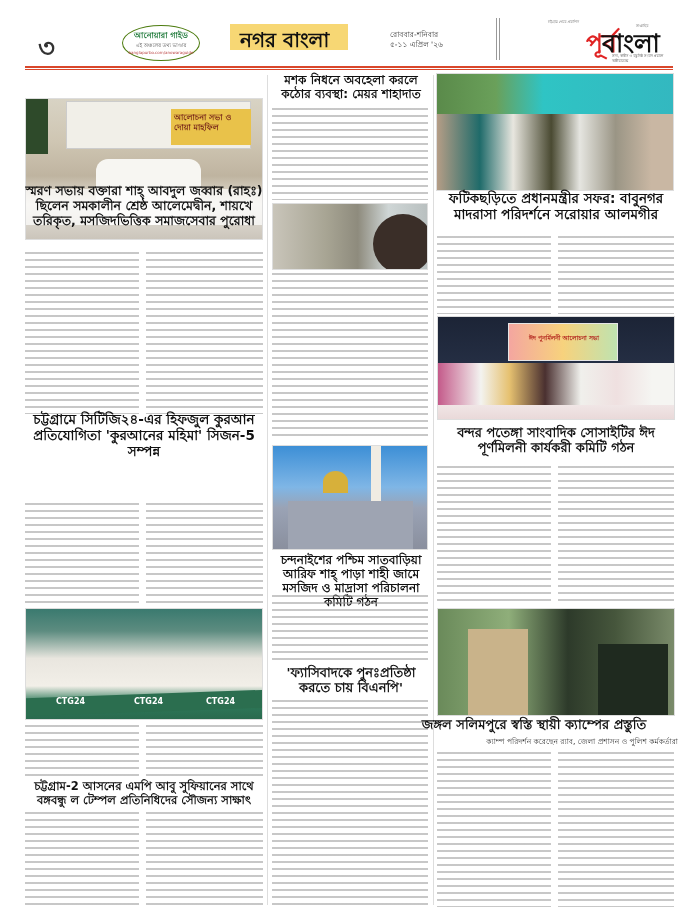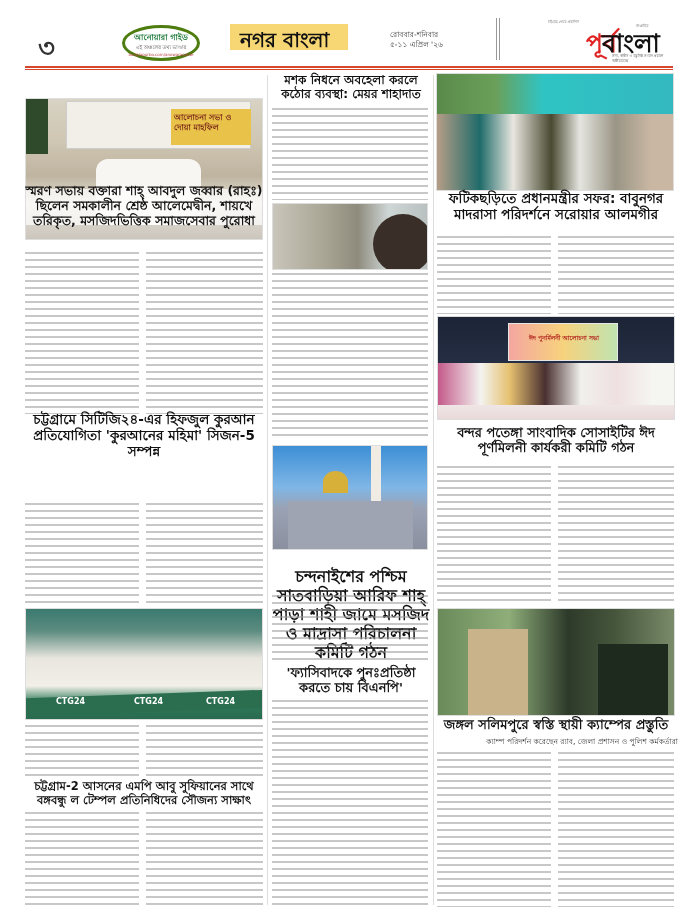--- a/index.html
+++ b/index.html
@@ -1,21 +1,21 @@
 <!DOCTYPE html>
 <html><head>
 <meta charset="utf-8">
 <style>
   * { box-sizing: border-box; margin: 0; padding: 0; }
   html, body { width: 700px; height: 910px; background: #fff; overflow: hidden; }
   body { font-family: "DejaVu Sans", sans-serif; color: #222; position: relative; }
 
   .masthead { position: absolute; left: 0; top: 0; width: 700px; height: 72px; }
   .page-no { position: absolute; left: 38px; top: 28px; font-size: 26px; font-weight: bold; color: #333; font-family: "DejaVu Serif", serif; }
-  .guide-logo { position: absolute; left: 122px; top: 25px; width: 78px; height: 36px; border: 3px solid #4d7c0f; border-radius: 50%; text-align: center; padding-top: 3px; }
+  .guide-logo { position: absolute; left: 122px; top: 25px; width: 78px; height: 36px; border: 1px solid #4d7c0f; border-radius: 50%; text-align: center; padding-top: 3px; }
   .guide-logo .g1 { font-size: 8px; color: #1f7a3a; font-weight: bold; }
   .guide-logo .g2 { font-size: 5px; color: #555; }
   .guide-logo .g3 { font-size: 4px; color: #b44; }
   .section-band { position: absolute; left: 230px; top: 24px; width: 118px; height: 26px; background: #f7d774; }
   .section-title { position: absolute; left: 240px; top: 25px; font-size: 20px; font-weight: bold; color: #111; font-family: "DejaVu Serif", serif; }
   .issue-date { position: absolute; left: 390px; top: 30px; font-size: 7.5px; color: #333; line-height: 10px; }
   .vsep { position: absolute; left: 496px; top: 18px; width: 4px; height: 42px; border-left: 1px solid #999; border-right: 1px solid #999; }
   .brand { position: absolute; left: 540px; top: 20px; width: 140px; height: 42px; }
   .brand .tag { position: absolute; left: 8px; top: 0; font-size: 3.5px; color: #555; }
   .brand .tag2 { position: absolute; left: 96px; top: 4px; font-size: 3.5px; color: #555; }
@@ -96,21 +96,21 @@
 <div class="photo" style="left:272px;top:203px;width:156px;height:67px;background:linear-gradient(90deg,#c9c5ba 0%,#a7a493 35%,#8e8b7d 55%,#cfd6d6 75%,#b9c0c0 100%);">
   <div style="position:absolute;left:100px;top:10px;width:60px;height:60px;border-radius:50%;background:#3a2e28;"></div>
 </div>
 <div class="text-block lines" style="left:272px;top:273px;width:156px;height:165px;"></div>
 
 <div class="photo" style="left:272px;top:445px;width:156px;height:105px;background:linear-gradient(180deg,#3d8fd6 0%,#7fb6e6 40%,#9aa3b5 60%,#8a8f9e 100%);">
   <div style="position:absolute;left:50px;top:25px;width:25px;height:22px;border-radius:50% 50% 0 0;background:#d7b03a;"></div>
   <div style="position:absolute;left:98px;top:0;width:10px;height:70px;background:#f0ece3;"></div>
   <div style="position:absolute;left:15px;top:55px;width:125px;height:50px;background:#9ea4b2;"></div>
 </div>
-<div class="headline" style="left:270px;top:553px;width:162px;font-size:16px;margin-top:15px;">চন্দনাইশের পশ্চিম সাতবাড়িয়া আরিফ শাহ্ পাড়া শাহী জামে মসজিদ ও মাদ্রাসা পরিচালনা কমিটি গঠন</div>
+<div class="headline" style="left:270px;top:553px;width:162px;font-size:12px;">চন্দনাইশের পশ্চিম সাতবাড়িয়া আরিফ শাহ্ পাড়া শাহী জামে মসজিদ ও মাদ্রাসা পরিচালনা কমিটি গঠন</div>
 <div class="text-block lines" style="left:272px;top:595px;width:156px;height:68px;"></div>
 
 <div class="headline" style="left:270px;top:665px;width:162px;font-size:13px;">'ফ্যাসিবাদকে পুনঃপ্রতিষ্ঠা করতে চায় বিএনপি'</div>
 <div class="text-block lines" style="left:272px;top:700px;width:156px;height:205px;"></div>
 
 <div class="photo" style="left:436px;top:73px;width:238px;height:118px;background:linear-gradient(90deg,#5a8a4a 0%,#6aa05a 25%,#2fc4c4 45%,#33b8c0 100%);">
   <div style="position:absolute;left:0;top:40px;width:238px;height:78px;background:linear-gradient(90deg,#b59d86 0%,#1f6b6a 18%,#e8e6df 32%,#4a4a32 48%,#e5e5e0 60%,#9a9585 75%,#c9b7a3 90%);"></div>
 </div>
 <div class="headline" style="left:434px;top:191px;width:244px;font-size:13.5px;">ফটিকছড়িতে প্রধানমন্ত্রীর সফর: বাবুনগর মাদরাসা পরিদর্শনে সরোয়ার আলমগীর</div>
 <div class="text-block lines" style="left:437px;top:236px;width:114px;height:78px;"></div>
@@ -122,16 +122,16 @@
   <div style="position:absolute;left:0;top:46px;width:238px;height:42px;background:linear-gradient(90deg,#c45a8a 0%,#f3f3f0 18%,#e6c170 30%,#4a3030 45%,#f0f0ec 60%,#efe0e0 75%,#f5f5f2 90%);"></div>
 </div>
 <div class="headline" style="left:434px;top:425px;width:244px;font-size:13px;">বন্দর পতেঙ্গা সাংবাদিক সোসাইটির ঈদ পূর্ণমিলনী কার্যকরী কমিটি গঠন</div>
 <div class="text-block lines" style="left:437px;top:466px;width:114px;height:140px;"></div>
 <div class="text-block lines" style="left:558px;top:466px;width:116px;height:140px;"></div>
 
 <div class="photo" style="left:437px;top:608px;width:238px;height:108px;background:linear-gradient(90deg,#6a8a5a 0%,#8fae7a 30%,#2d3a2a 55%,#46563c 75%,#7a8b6a 100%);">
   <div style="position:absolute;left:30px;top:20px;width:60px;height:88px;background:#c9b38a;"></div>
   <div style="position:absolute;left:160px;top:35px;width:70px;height:73px;background:#1f2a1f;"></div>
 </div>
-<div class="headline" style="left:434px;top:717px;width:244px;font-size:13px;">জঙ্গল সলিমপুরে স্বস্তি স্থায়ী ক্যাম্পের প্রস্তুতি</div>
+<div class="headline" style="left:412px;top:717px;width:244px;font-size:13px;">জঙ্গল সলিমপুরে স্বস্তি স্থায়ী ক্যাম্পের প্রস্তুতি</div>
 <div class="sub" style="left:434px;top:736px;width:244px;font-size:7.5px;">ক্যাম্প পরিদর্শন করেছেন র‍্যাব, জেলা প্রশাসন ও পুলিশ কর্মকর্তারা</div>
 <div class="text-block lines" style="left:437px;top:752px;width:114px;height:155px;"></div>
 <div class="text-block lines" style="left:558px;top:752px;width:116px;height:155px;"></div>
 
 </body></html>

